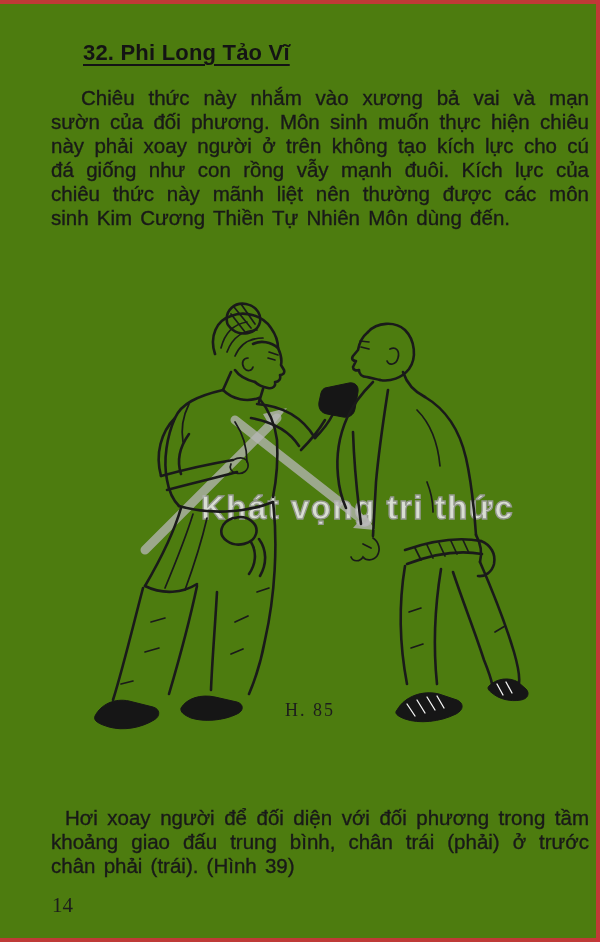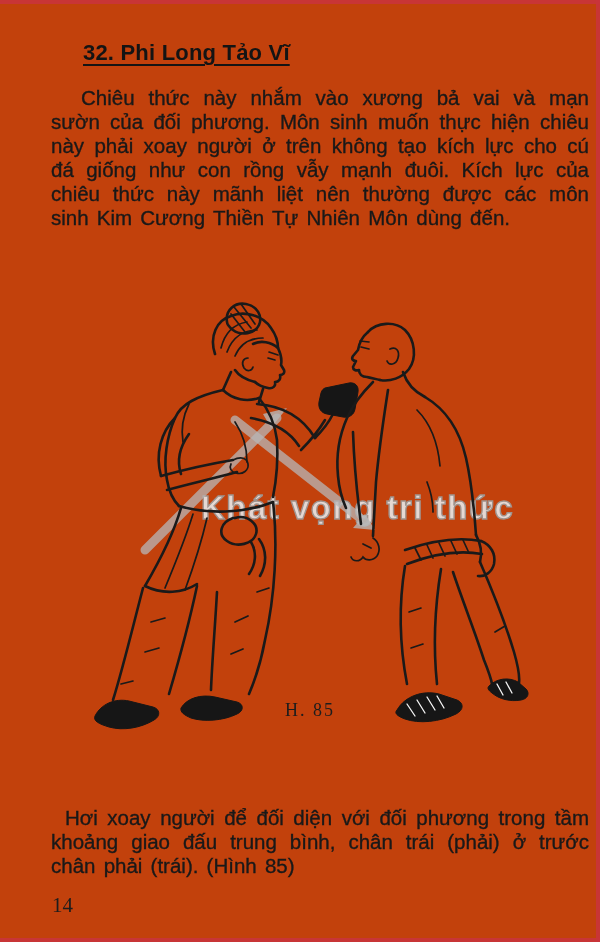--- a/index.html
+++ b/index.html
@@ -1,18 +1,18 @@
 <!DOCTYPE html>
 <html><head>
 <meta charset="utf-8">
 <style>
   html,body{margin:0;padding:0;background:#ffffff;}
   .page{
     position:relative;width:600px;height:942px;overflow:hidden;
-    background:#c2410c;font-family:"Liberation Sans",sans-serif;color:#1b1b1b;
+    background:#4d7c0f;font-family:"Liberation Sans",sans-serif;color:#1b1b1b;
   }
   
   .edge{position:absolute;background:rgba(201,52,59,.92);z-index:6;}
   .edge-top{top:0;left:0;right:0;height:4px;}
   .edge-right{top:0;right:0;bottom:0;width:4px;}
   .edge-bottom{left:0;right:0;bottom:0;height:4px;}
 
   .title{
     position:absolute;left:83px;top:40px;
     font-size:22px;font-weight:bold;letter-spacing:.2px;
@@ -155,17 +155,17 @@
         <path class="ink-fill" d="M312,418 C320,404 338,398 354,402 L372,408 C379,411 379,418 371,422 C355,430 334,432 320,427 C312,424 309,421 312,418 Z"></path>
         <path class="shoe-hatch" d="M322,412 L330,424 M332,408 L340,421 M342,405 L350,418 M352,404 L359,416"></path>
         <path class="ink-fill" d="M404,394 C412,386 424,385 433,390 L441,397 C445,401 443,407 436,408 C425,410 414,407 407,401 C403,398 402,396 404,394 Z"></path>
         <path class="shoe-hatch" d="M412,392 L418,403 M421,390 L427,401"></path>
       </g>
     </svg>
   </div>
 
   <div class="caption">H. 85</div>
 
-  <div class="para para-2">Hơi xoay người để đối diện với đối phương trong tầm khoảng giao đấu trung bình, chân trái (phải) ở trước chân phải (trái). (Hình 85)</div>
+  <div class="para para-2">Hơi xoay người để đối diện với đối phương trong tầm khoảng giao đấu trung bình, chân trái (phải) ở trước chân phải (trái). (Hình 39)</div>
 
   <div class="page-number">14</div>
 
 </div>
 
 </body></html>

